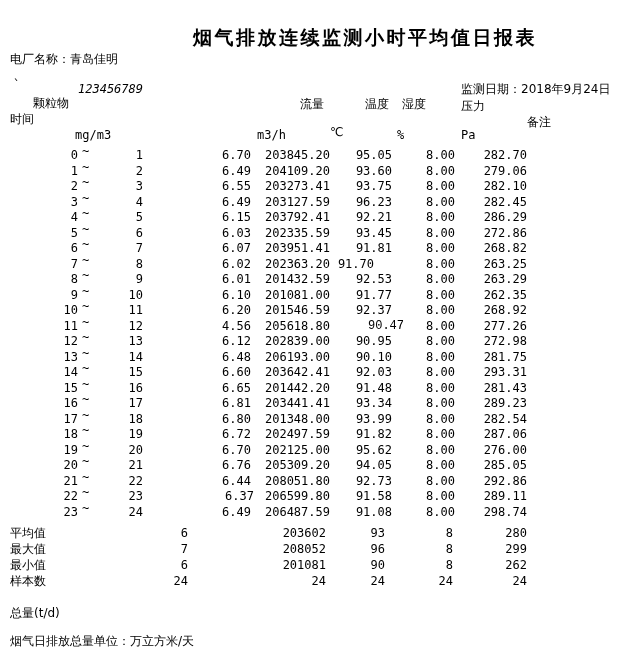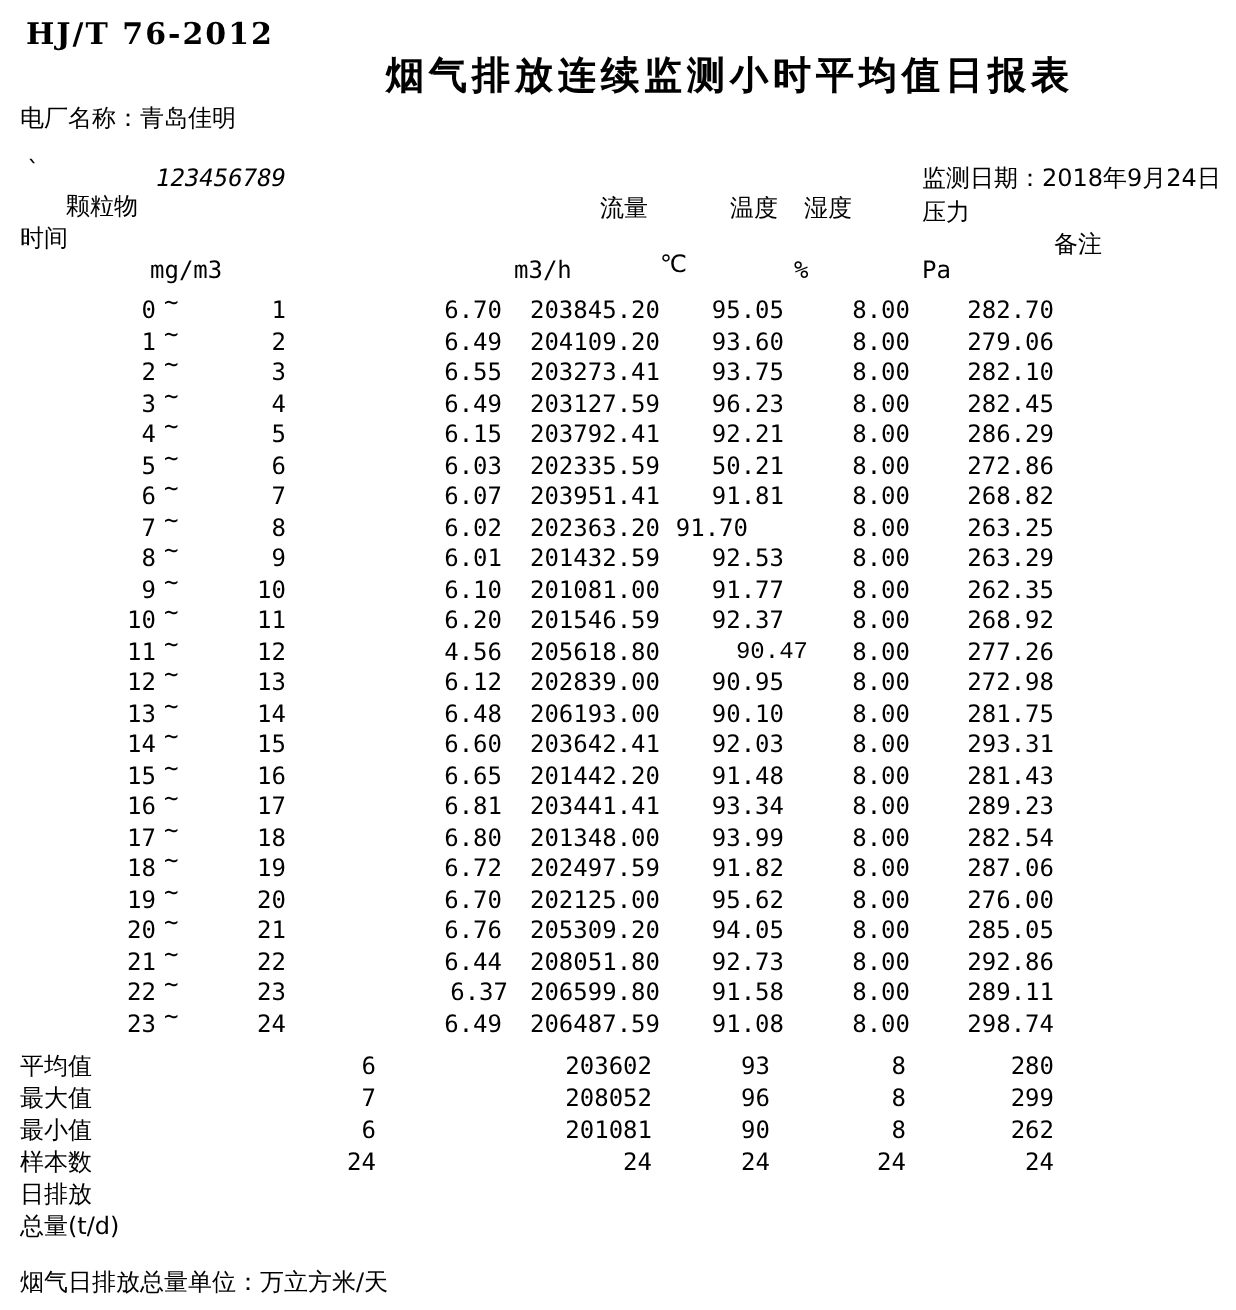--- a/index.html
+++ b/index.html
@@ -34,21 +34,20 @@
   .srow{position:absolute;left:0;width:618px;height:16px;line-height:15px;font-size:12px;}
   .cell{position:absolute;top:0;}
   .slabel{position:absolute;left:10px;top:0;}
   .tilde{position:absolute;left:82px;top:-4px;}
   .footnote{left:10px;top:633px;}
 </style>
 </head>
 <body>
 
 <div class="page">
-  <div class="abs hjt">HJ/T 76-2012</div>
   <div class="abs plant">电厂名称：青岛佳明</div>
   <div class="abs title">烟气排放连续监测小时平均值日报表</div>
   <div class="abs tick num">`</div>
   <div class="abs serial num">123456789</div>
   <div class="abs date">监测日期：2018年9月24日</div>
 
   <div class="abs h-pm">颗粒物</div>
   <div class="abs h-time">时间</div>
   <div class="abs h-flow">流量</div>
   <div class="abs h-temp">温度</div>
@@ -111,21 +110,21 @@
         <span class="cell num" style="right: 226px;">92.21</span>
         <span class="cell num" style="right: 163px;">8.00</span>
         <span class="cell num" style="right: 91px;">286.29</span>
         <span class="tilde num">~</span>
       </div>
       <div class="trow" style="top: 77.5px;">
         <span class="cell num" style="right: 540px;">5</span>
         <span class="cell num" style="right: 475px;">6</span>
         <span class="cell num" style="right: 367px;">6.03</span>
         <span class="cell num" style="right: 288px;">202335.59</span>
-        <span class="cell num" style="right: 226px;">50.21</span>
+        <span class="cell num" style="right: 226px;">93.45</span>
         <span class="cell num" style="right: 163px;">8.00</span>
         <span class="cell num" style="right: 91px;">272.86</span>
         <span class="tilde num">~</span>
       </div>
       <div class="trow" style="top: 93px;">
         <span class="cell num" style="right: 540px;">6</span>
         <span class="cell num" style="right: 475px;">7</span>
         <span class="cell num" style="right: 367px;">6.07</span>
         <span class="cell num" style="right: 288px;">203951.41</span>
         <span class="cell num" style="right: 226px;">91.81</span>
@@ -330,28 +329,20 @@
         <span class="cell num" style="right: 91px;">262</span>
       </div>
       <div class="srow" style="top: 48px; text-align: right;">
         <span class="slabel">样本数</span>
         <span class="cell num" style="right: 430px;">24</span>
         <span class="cell num" style="right: 292px;">24</span>
         <span class="cell num" style="right: 233px;">24</span>
         <span class="cell num" style="right: 165px;">24</span>
         <span class="cell num" style="right: 91px;">24</span>
       </div>
-      <div class="srow" style="top: 64px;">
-        <span class="slabel">日排放</span>
-        <span class="cell num" style="right: 430px;"></span>
-        <span class="cell num" style="right: 292px;"></span>
-        <span class="cell num" style="right: 233px;"></span>
-        <span class="cell num" style="right: 165px;"></span>
-        <span class="cell num" style="right: 91px;"></span>
-      </div>
       <div class="srow" style="top: 80px;">
         <span class="slabel">总量(t/d)</span>
         <span class="cell num" style="right: 430px;"></span>
         <span class="cell num" style="right: 292px;"></span>
         <span class="cell num" style="right: 233px;"></span>
         <span class="cell num" style="right: 165px;"></span>
         <span class="cell num" style="right: 91px;"></span>
       </div>
     </div>
 

